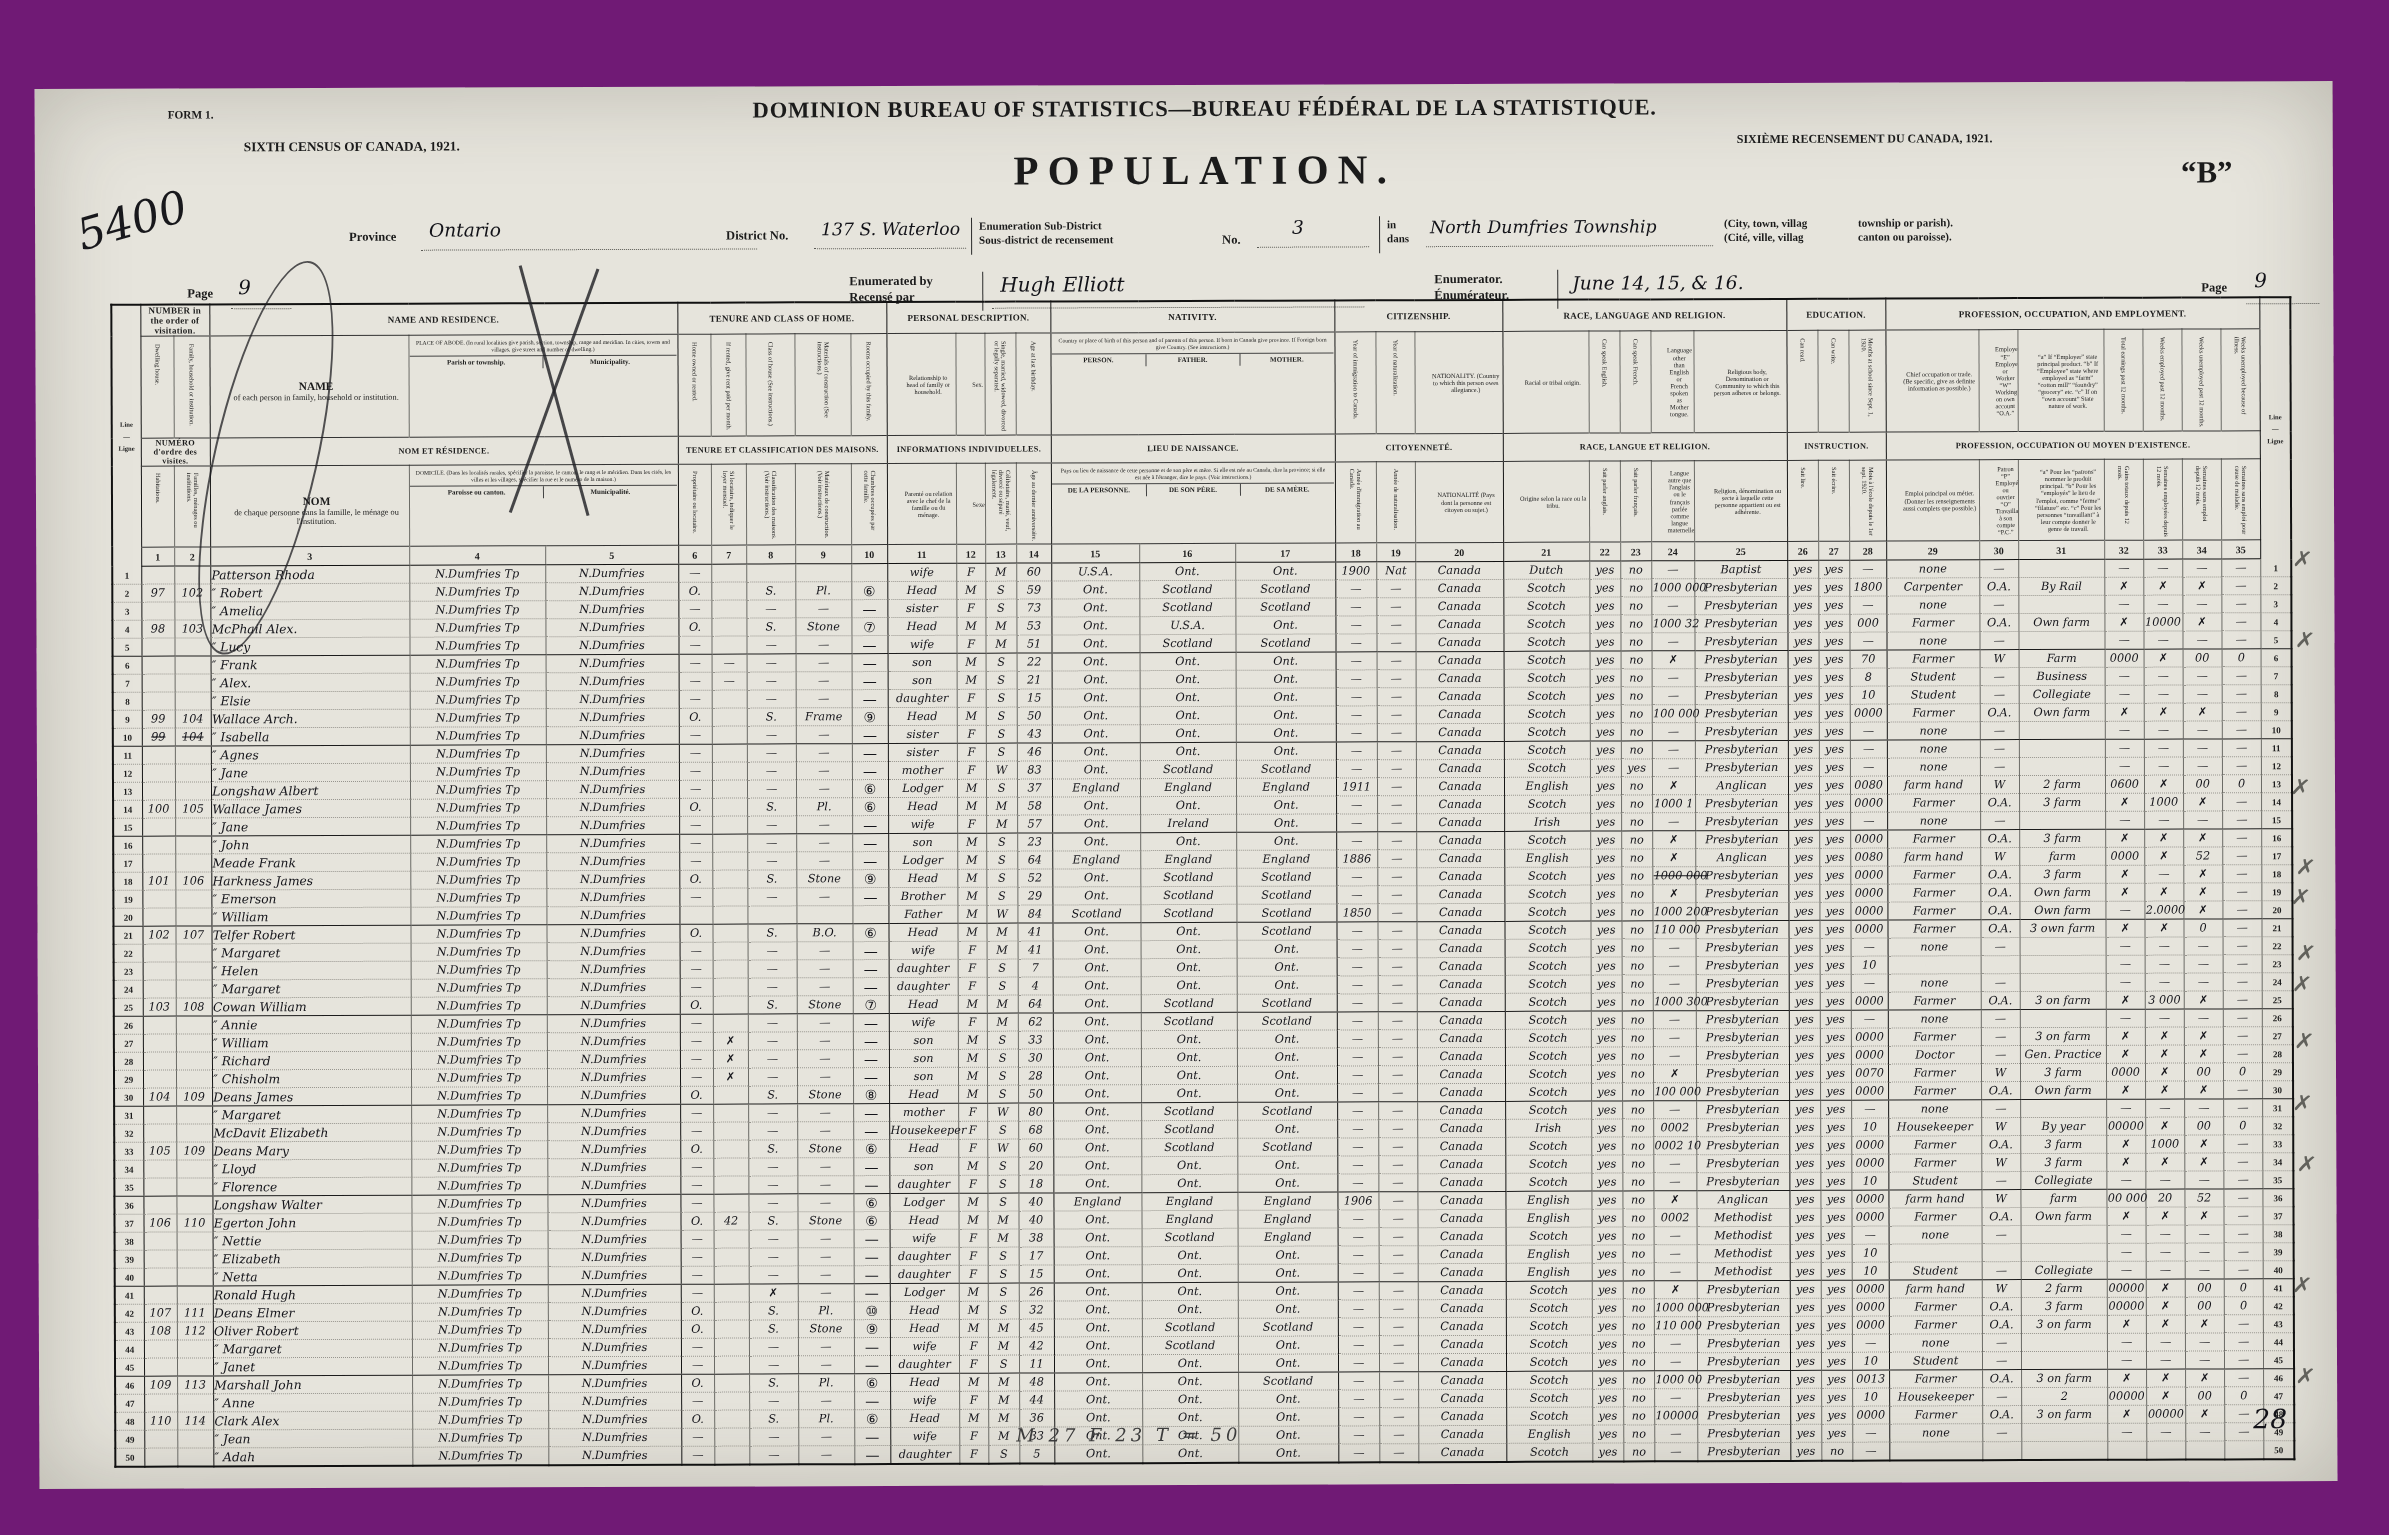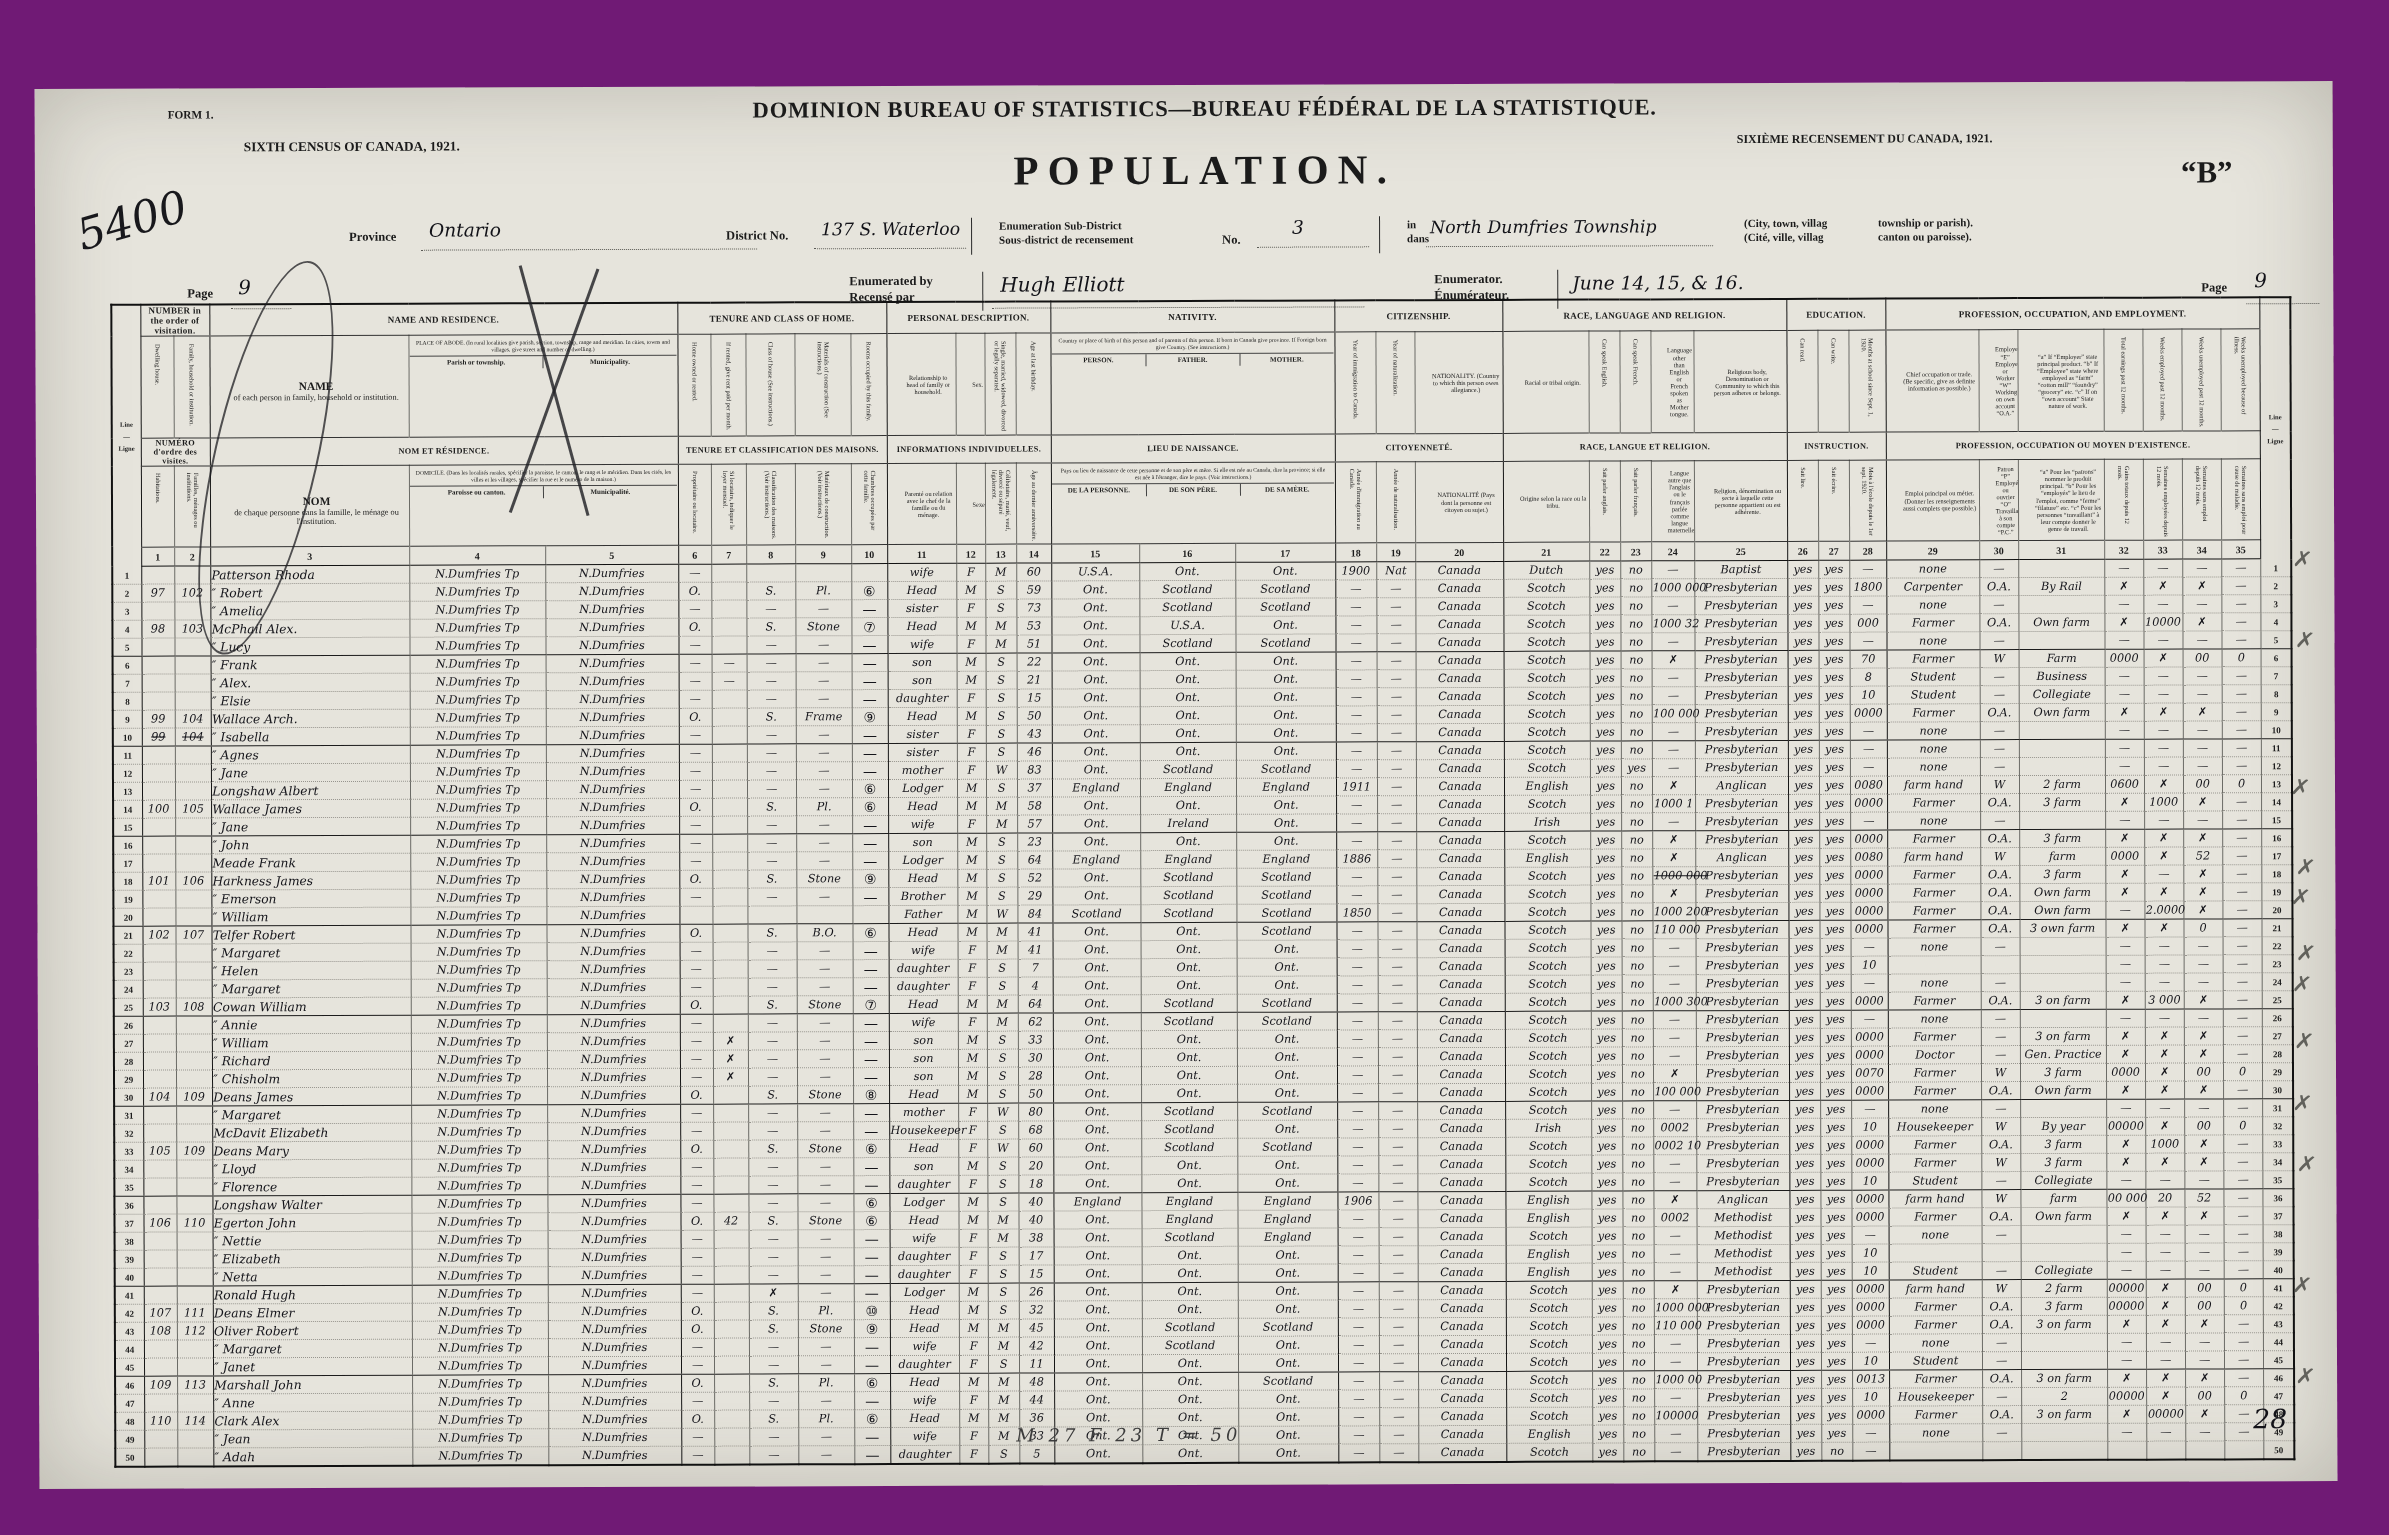--- a/index.html
+++ b/index.html
@@ -14,21 +14,21 @@
   .dotl{position:absolute;border-bottom:1.3px dotted #5a5a55;height:0.7px;}
   .vbar{position:absolute;border-left:1.3px solid #2a2a2a;}
 
   
   .t-form{left:133px;top:20px;font-size:11.3px;}
   .t-census-en{left:209px;top:51px;font-size:13.3px;}
   .t-bureau{left:585px;top:10.6px;width:1170px;text-align:center;font-size:22.6px;letter-spacing:0.7px;}
   .t-census-fr{left:1702px;top:49px;font-size:12px;}
   .t-pop{left:585px;top:61px;width:1170px;text-align:center;font-size:41px;letter-spacing:9.3px;}
   .t-b{left:2146px;top:73px;font-size:31px;}
-  .lab19{font-size:12.6px;} .lab17{font-size:11px;line-height:1.25;margin-left:20px;}
+  .lab19{font-size:12.6px;} .lab17{font-size:11px;line-height:1.25;}
   .hw26{font-size:17.3px;} .hw28{font-size:18.6px;} .hw30{font-size:20px;}
 
   
   .tablewrap{position:absolute;left:75px;top:215px;}
   table.census{table-layout:fixed;border-collapse:collapse;width:2177px;border:2px solid #111;background:transparent;}
   .census th,.census td{border-left:0.7px solid #6b6b66;padding:0 0.7px;vertical-align:middle;}
   .census .gb{border-left:1.3px solid #161616;}
   .gt th{height:22.6px;}
   .gtitle{font-weight:bold;font-size:9px;border-bottom:0.7px solid #333;text-align:center;letter-spacing:0.3px;}
   .gtfr th{height:20px;border-top:0.7px solid #333;border-bottom:0.7px solid #333;}

